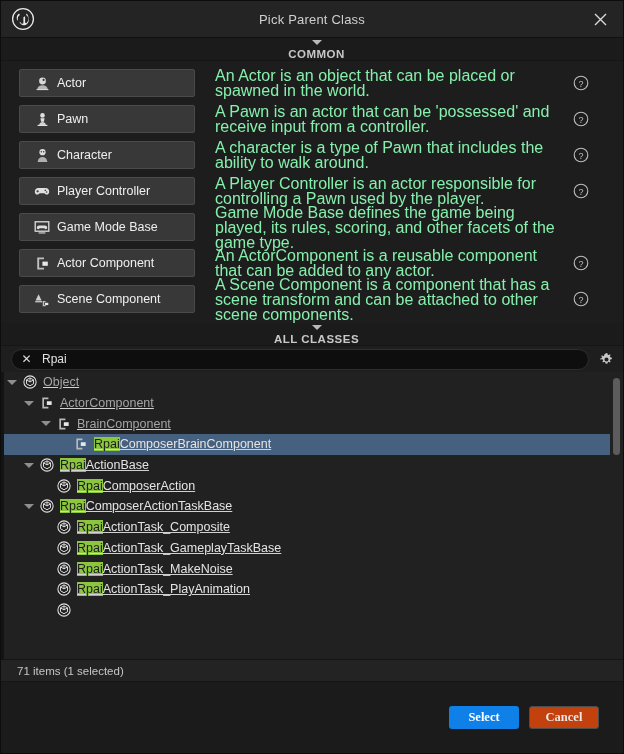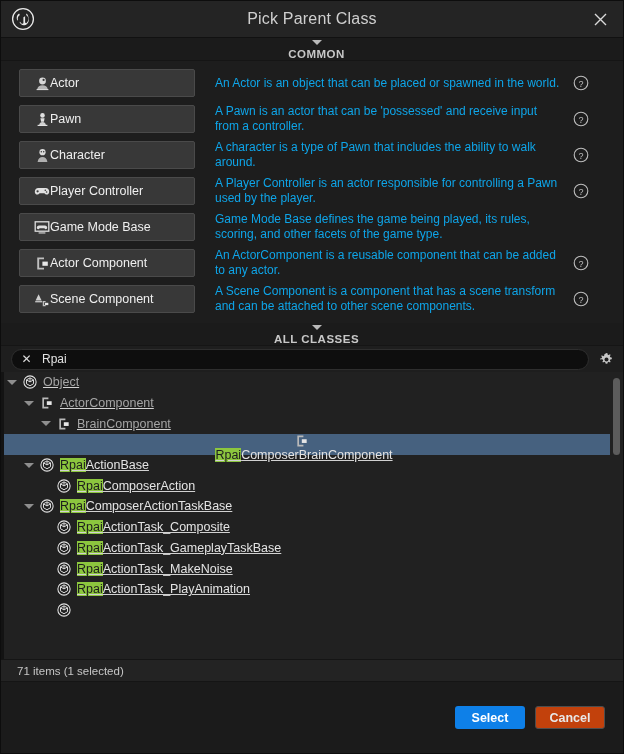--- a/index.html
+++ b/index.html
@@ -39,21 +39,21 @@
     margin-left: 7px;
     display: flex; align-items: center; justify-content: center;
     color: #e8e8e8;
     font-size: 21px;
     line-height: 1;
   }
   .title-text {
     position: absolute;
     left: 0; right: 0;
     text-align: center;
-    font-size: 16px;
+    font-size: 13px;
     color: #cfcfcf;
     letter-spacing: .2px;
     pointer-events: none;
   }
   .title-close {
     margin-left: auto;
     margin-right: 12px;
     width: 22px; height: 22px;
     display: flex; align-items: center; justify-content: center;
     color: #d9d9d9;
@@ -106,37 +106,38 @@
   }
   .class-btn {
     width: 176px;
     min-width: 176px;
     height: 28px;
     background: #383838;
     border: 1px solid #4a4a4a;
     border-radius: 2px;
     display: flex;
     align-items: center;
+    gap: 7px;
     padding-left: 14px;
     cursor: pointer;
     color: #efefef;
     font-size: 12.5px;
   }
   .class-btn .ic {
     width: 16px; height: 16px;
     display: flex; align-items: center; justify-content: center;
     flex: 0 0 16px;
   }
   .class-btn .ic svg { display: block; }
   .class-desc {
     flex: 1;
     padding: 0 8px 0 20px;
-    font-size: 12px;
+    font-size: 16px;
     line-height: 15px;
-    color: #0ea5e9;
+    color: #86efac;
   }
   .help-icon {
     width: 18px; height: 18px;
     min-width: 18px;
     margin-right: 33px;
     display: flex; align-items: center; justify-content: center;
     cursor: pointer;
   }
   .help-icon.empty { visibility: hidden; cursor: default; }
 
@@ -206,21 +207,21 @@
   }
   .tree-row {
     height: 20.7px;
     display: flex;
     align-items: center;
     gap: 0;
     padding-right: 6px;
     cursor: pointer;
     white-space: nowrap;
   }
-  .tree-row.selected { background: #46617f; flex-direction: column; }
+  .tree-row.selected { background: #46617f; }
   .tree-row .arrow {
     width: 17px;
     min-width: 17px;
     height: 17px;
     position: relative;
   }
   .tree-row .arrow.open::after {
     content: "";
     position: absolute;
     top: 6px; left: 3px;
@@ -272,22 +273,23 @@
 
   
   .footer {
     height: 72px;
     min-height: 72px;
     background: #1b1b1b;
     display: flex;
     align-items: center;
     justify-content: flex-end;
     gap: 10px;
-    padding: 0 18px 0 0;
+    padding: 0 24px 0 0;
     border-top: 1px solid #151515;
+    font-family: Liberation Serif, serif;
   }
   .btn {
     height: 23px;
     min-width: 70px;
     border-radius: 3px;
     font-size: 12.5px;
     font-weight: bold;
     display: flex;
     align-items: center;
     justify-content: center;

